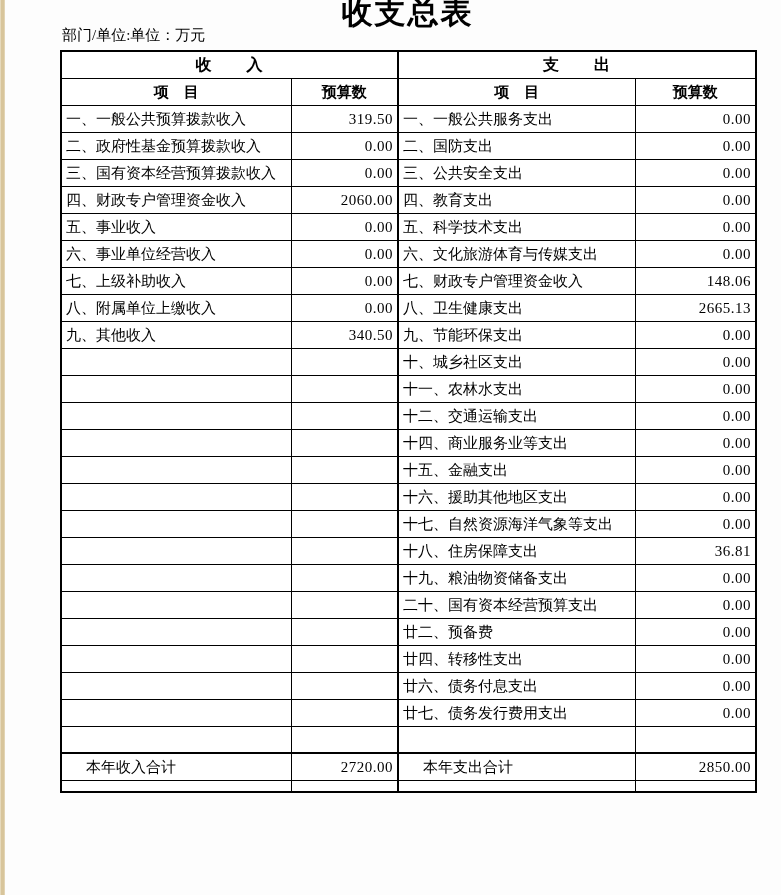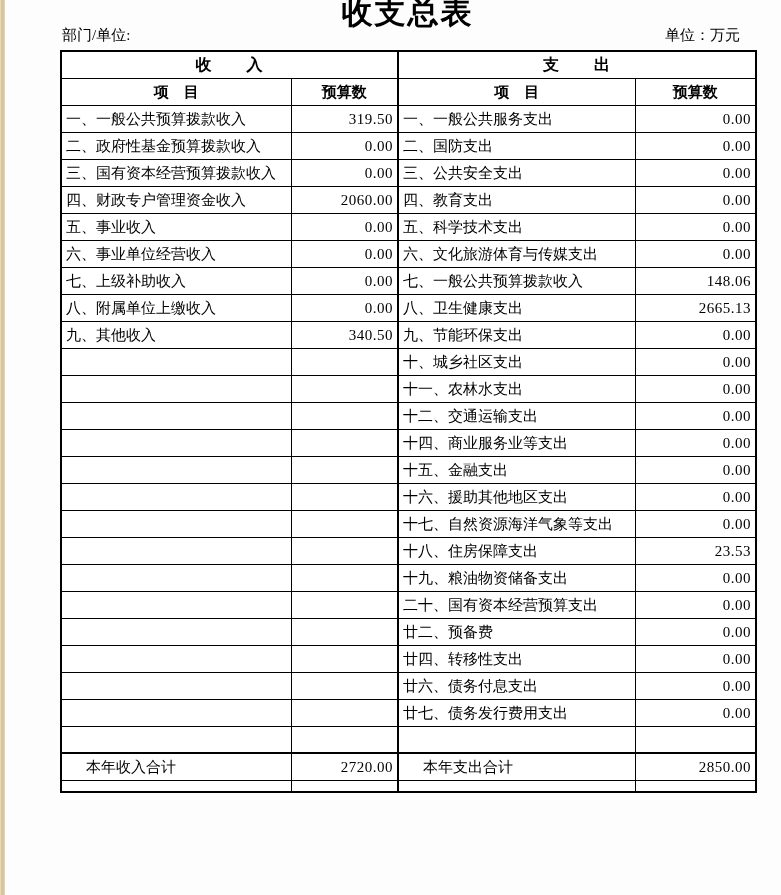--- a/index.html
+++ b/index.html
@@ -30,21 +30,21 @@
     font-weight: bold;
     letter-spacing: 2px;
     white-space: nowrap;
   }
   .meta {
     position: absolute;
     top: 26px;
     left: 62px;
     width: 678px;
     display: flex;
-    justify-content: space-between;
+    justify-content: flex-start;
     font-size: 15px;
     line-height: 19px;
   }
   table.budget {
     position: absolute;
     top: 50px;
     left: 60px;
     width: 695px;
     border-collapse: collapse;
     table-layout: fixed;
@@ -133,21 +133,21 @@
       </tr>
       <tr>
         <td class="item">六、事业单位经营收入</td>
         <td class="num">0.00</td>
         <td class="item mid">六、文化旅游体育与传媒支出</td>
         <td class="num">0.00</td>
       </tr>
       <tr>
         <td class="item">七、上级补助收入</td>
         <td class="num">0.00</td>
-        <td class="item mid">七、一般公共预算拨款收入</td>
+        <td class="item mid">七、财政专户管理资金收入</td>
         <td class="num">148.06</td>
       </tr>
       <tr>
         <td class="item">八、附属单位上缴收入</td>
         <td class="num">0.00</td>
         <td class="item mid">八、卫生健康支出</td>
         <td class="num">2665.13</td>
       </tr>
       <tr>
         <td class="item">九、其他收入</td>
@@ -194,21 +194,21 @@
       <tr>
         <td class="item"></td>
         <td class="num"></td>
         <td class="item mid">十七、自然资源海洋气象等支出</td>
         <td class="num">0.00</td>
       </tr>
       <tr>
         <td class="item"></td>
         <td class="num"></td>
         <td class="item mid">十八、住房保障支出</td>
-        <td class="num">23.53</td>
+        <td class="num">36.81</td>
       </tr>
       <tr>
         <td class="item"></td>
         <td class="num"></td>
         <td class="item mid">十九、粮油物资储备支出</td>
         <td class="num">0.00</td>
       </tr>
       <tr>
         <td class="item"></td>
         <td class="num"></td>

